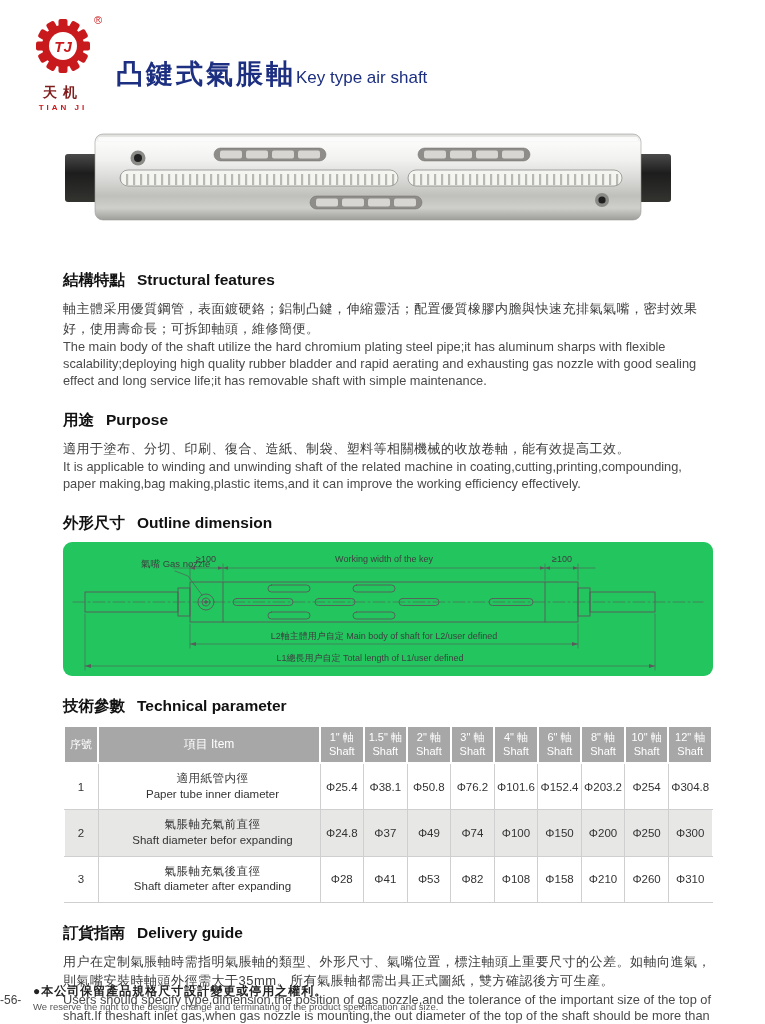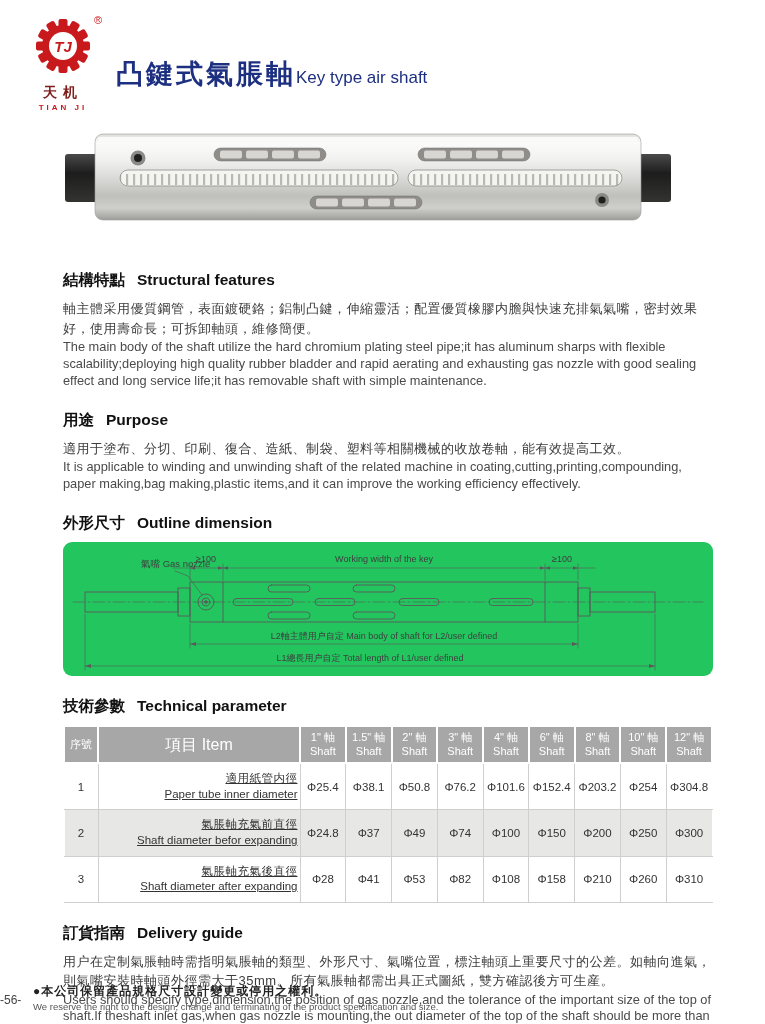--- a/index.html
+++ b/index.html
@@ -31,26 +31,26 @@
 
   .drawing-box { background:#22c55e; width:650px; height:134px; margin-top:2px;border-radius:9px; }
 
   
   table.params { border-collapse:collapse; width:650px; margin-top:4px; table-layout:fixed; }
   table.params th {
     background:#a7a7a7; color:#ffffff; font-weight:normal; font-size:11px;
     border:2px solid #ffffff; padding:4px 1px; line-height:1.25;
   }
   table.params th.no-col { width:34px; }
-  table.params th.item-col { width:202px; font-size:16px; }
+  table.params th.item-col { width:222px; font-size:12px; }
   table.params td {
     border:1px solid #cfcfcf; font-size:11.5px; color:#333; text-align:center; padding:7px 2px;
   }
   table.params td.item {
-    text-align:right; padding-left:9px; font-size:11.5px; line-height:1.35;text-decoration:underline;
+    text-align:center; padding-left:9px; font-size:11.5px; line-height:1.35;
   }
   table.params td.item .cn { letter-spacing:0.5px; }
   table.params tr.alt td { background:#e7e7e6; }
   table.params tr td:first-child { border-left-color:#ffffff; }
   table.params tr td:last-child { border-right-color:#ffffff; }
 
   
   .footer { position:absolute; left:33px; right:30px; top:983px; }
   .footer .f-cn { font-size:12px; color:#222; font-weight:bold; letter-spacing:1px; }
   .footer .f-en { font-size:9.5px; color:#555; margin-left:0; margin-top:1px; }

